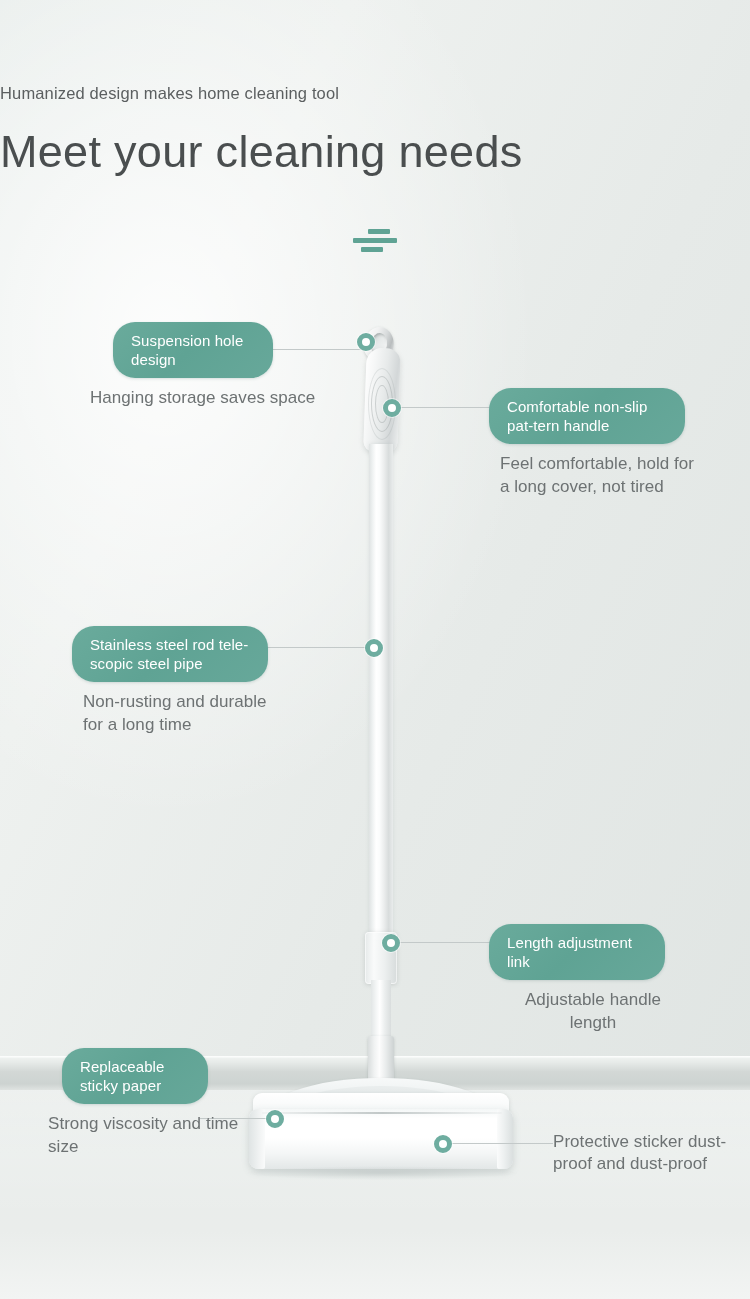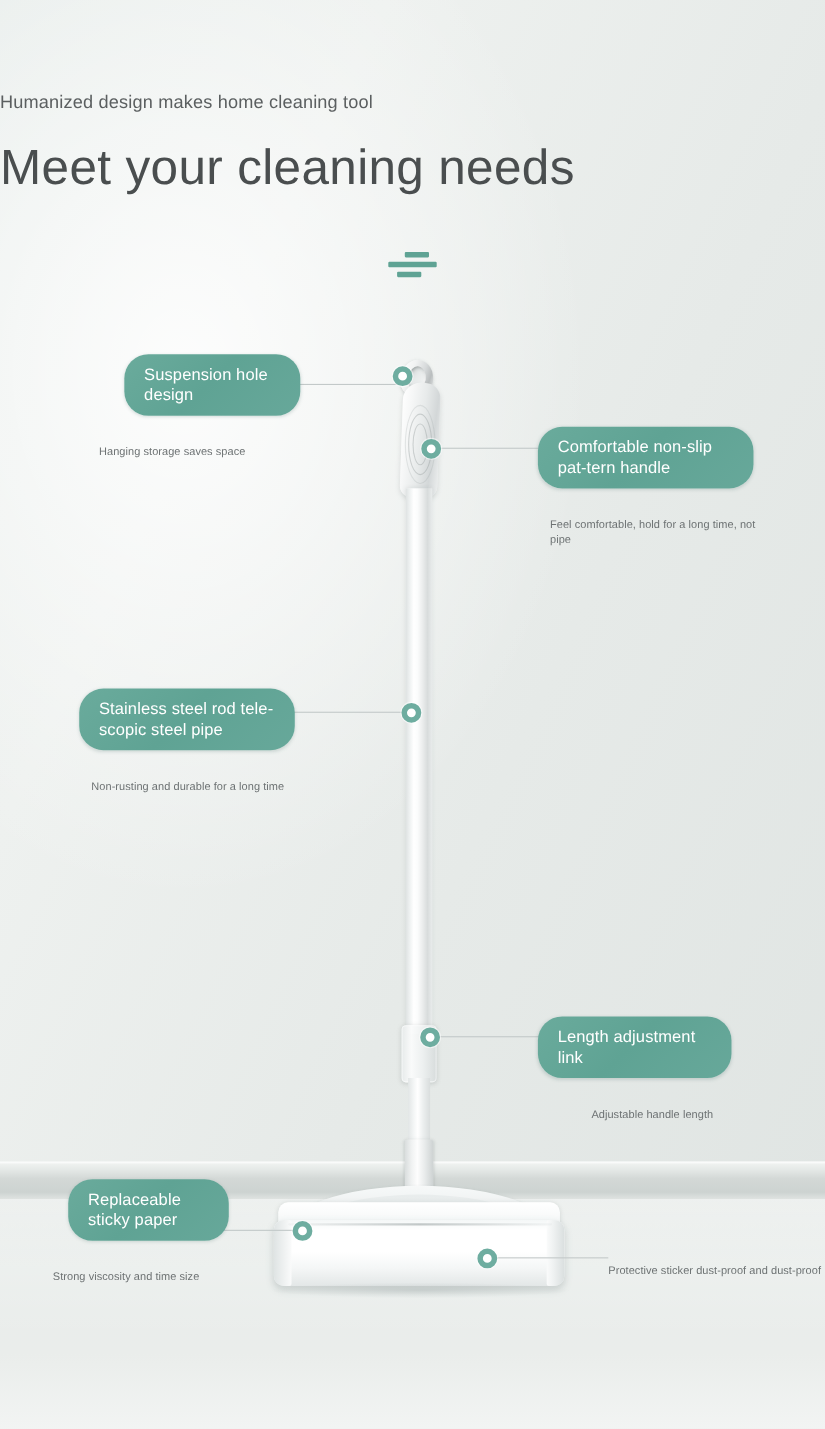--- a/index.html
+++ b/index.html
@@ -238,22 +238,22 @@
     background: linear-gradient(135deg, #6aab9c 0%, #5fa394 48%, #67a89a 100%);
     color: #ffffff;
     border-radius: 22px;
     padding: 9px 18px;
     font-size: 15px;
     line-height: 1.28;
     letter-spacing: 0.1px;
     box-shadow: 0 1px 3px rgba(80,120,112,0.22);
   }
   .desc {
-    margin-top: 27px;
-    font-size: 10px;
+    margin-top: 9px;
+    font-size: 17px;
     line-height: 1.32;
     color: #6d7273;
     letter-spacing: 0.05px;
   }
 
   
   .line {
     position: absolute;
     height: 1px;
     background: #c3c9c9;
@@ -275,21 +275,21 @@
 
   #c-handle           { left: 489px; top: 388px; width: 196px; }
   #c-handle .desc     { margin-left: 11px; width: 200px; }
 
   #c-rod              { left: 72px; top: 626px; width: 196px; }
   #c-rod .desc        { margin-left: 11px; width: 200px; }
 
   #c-length           { left: 489px; top: 924px; width: 176px; }
   #c-length .desc     { margin-left: 14px; width: 180px; text-align: center; }
 
-  #c-sticky           { left: 62px; top: 1072px; width: 146px; }
+  #c-sticky           { left: 62px; top: 1048px; width: 146px; }
   #c-sticky .desc     { margin-left: -14px; width: 210px; }
 
   #c-roller           { left: 545px; top: 1122px; width: 160px; }
   #c-roller .desc     { margin-left: 8px; width: 200px; }
 </style>
 </head>
 <body>
 
 <div id="page">
 
@@ -346,21 +346,21 @@
   <div class="dot" style="left:266px; top:1110px;"></div>
   <div class="dot" style="left:434px; top:1135px;"></div>
 
   <div class="callout" id="c-suspension">
     <span class="pill">Suspension hole design</span>
     <div class="desc">Hanging storage saves space</div>
   </div>
 
   <div class="callout" id="c-handle">
     <span class="pill">Comfortable non-slip pat-tern handle</span>
-    <div class="desc">Feel comfortable, hold for a long time, not pipe</div>
+    <div class="desc">Feel comfortable, hold for a long cover, not tired</div>
   </div>
 
   <div class="callout" id="c-rod">
     <span class="pill">Stainless steel rod tele-scopic steel pipe</span>
     <div class="desc">Non-rusting and durable for a long time</div>
   </div>
 
   <div class="callout" id="c-length">
     <span class="pill">Length adjustment link</span>
     <div class="desc">Adjustable handle length</div>

